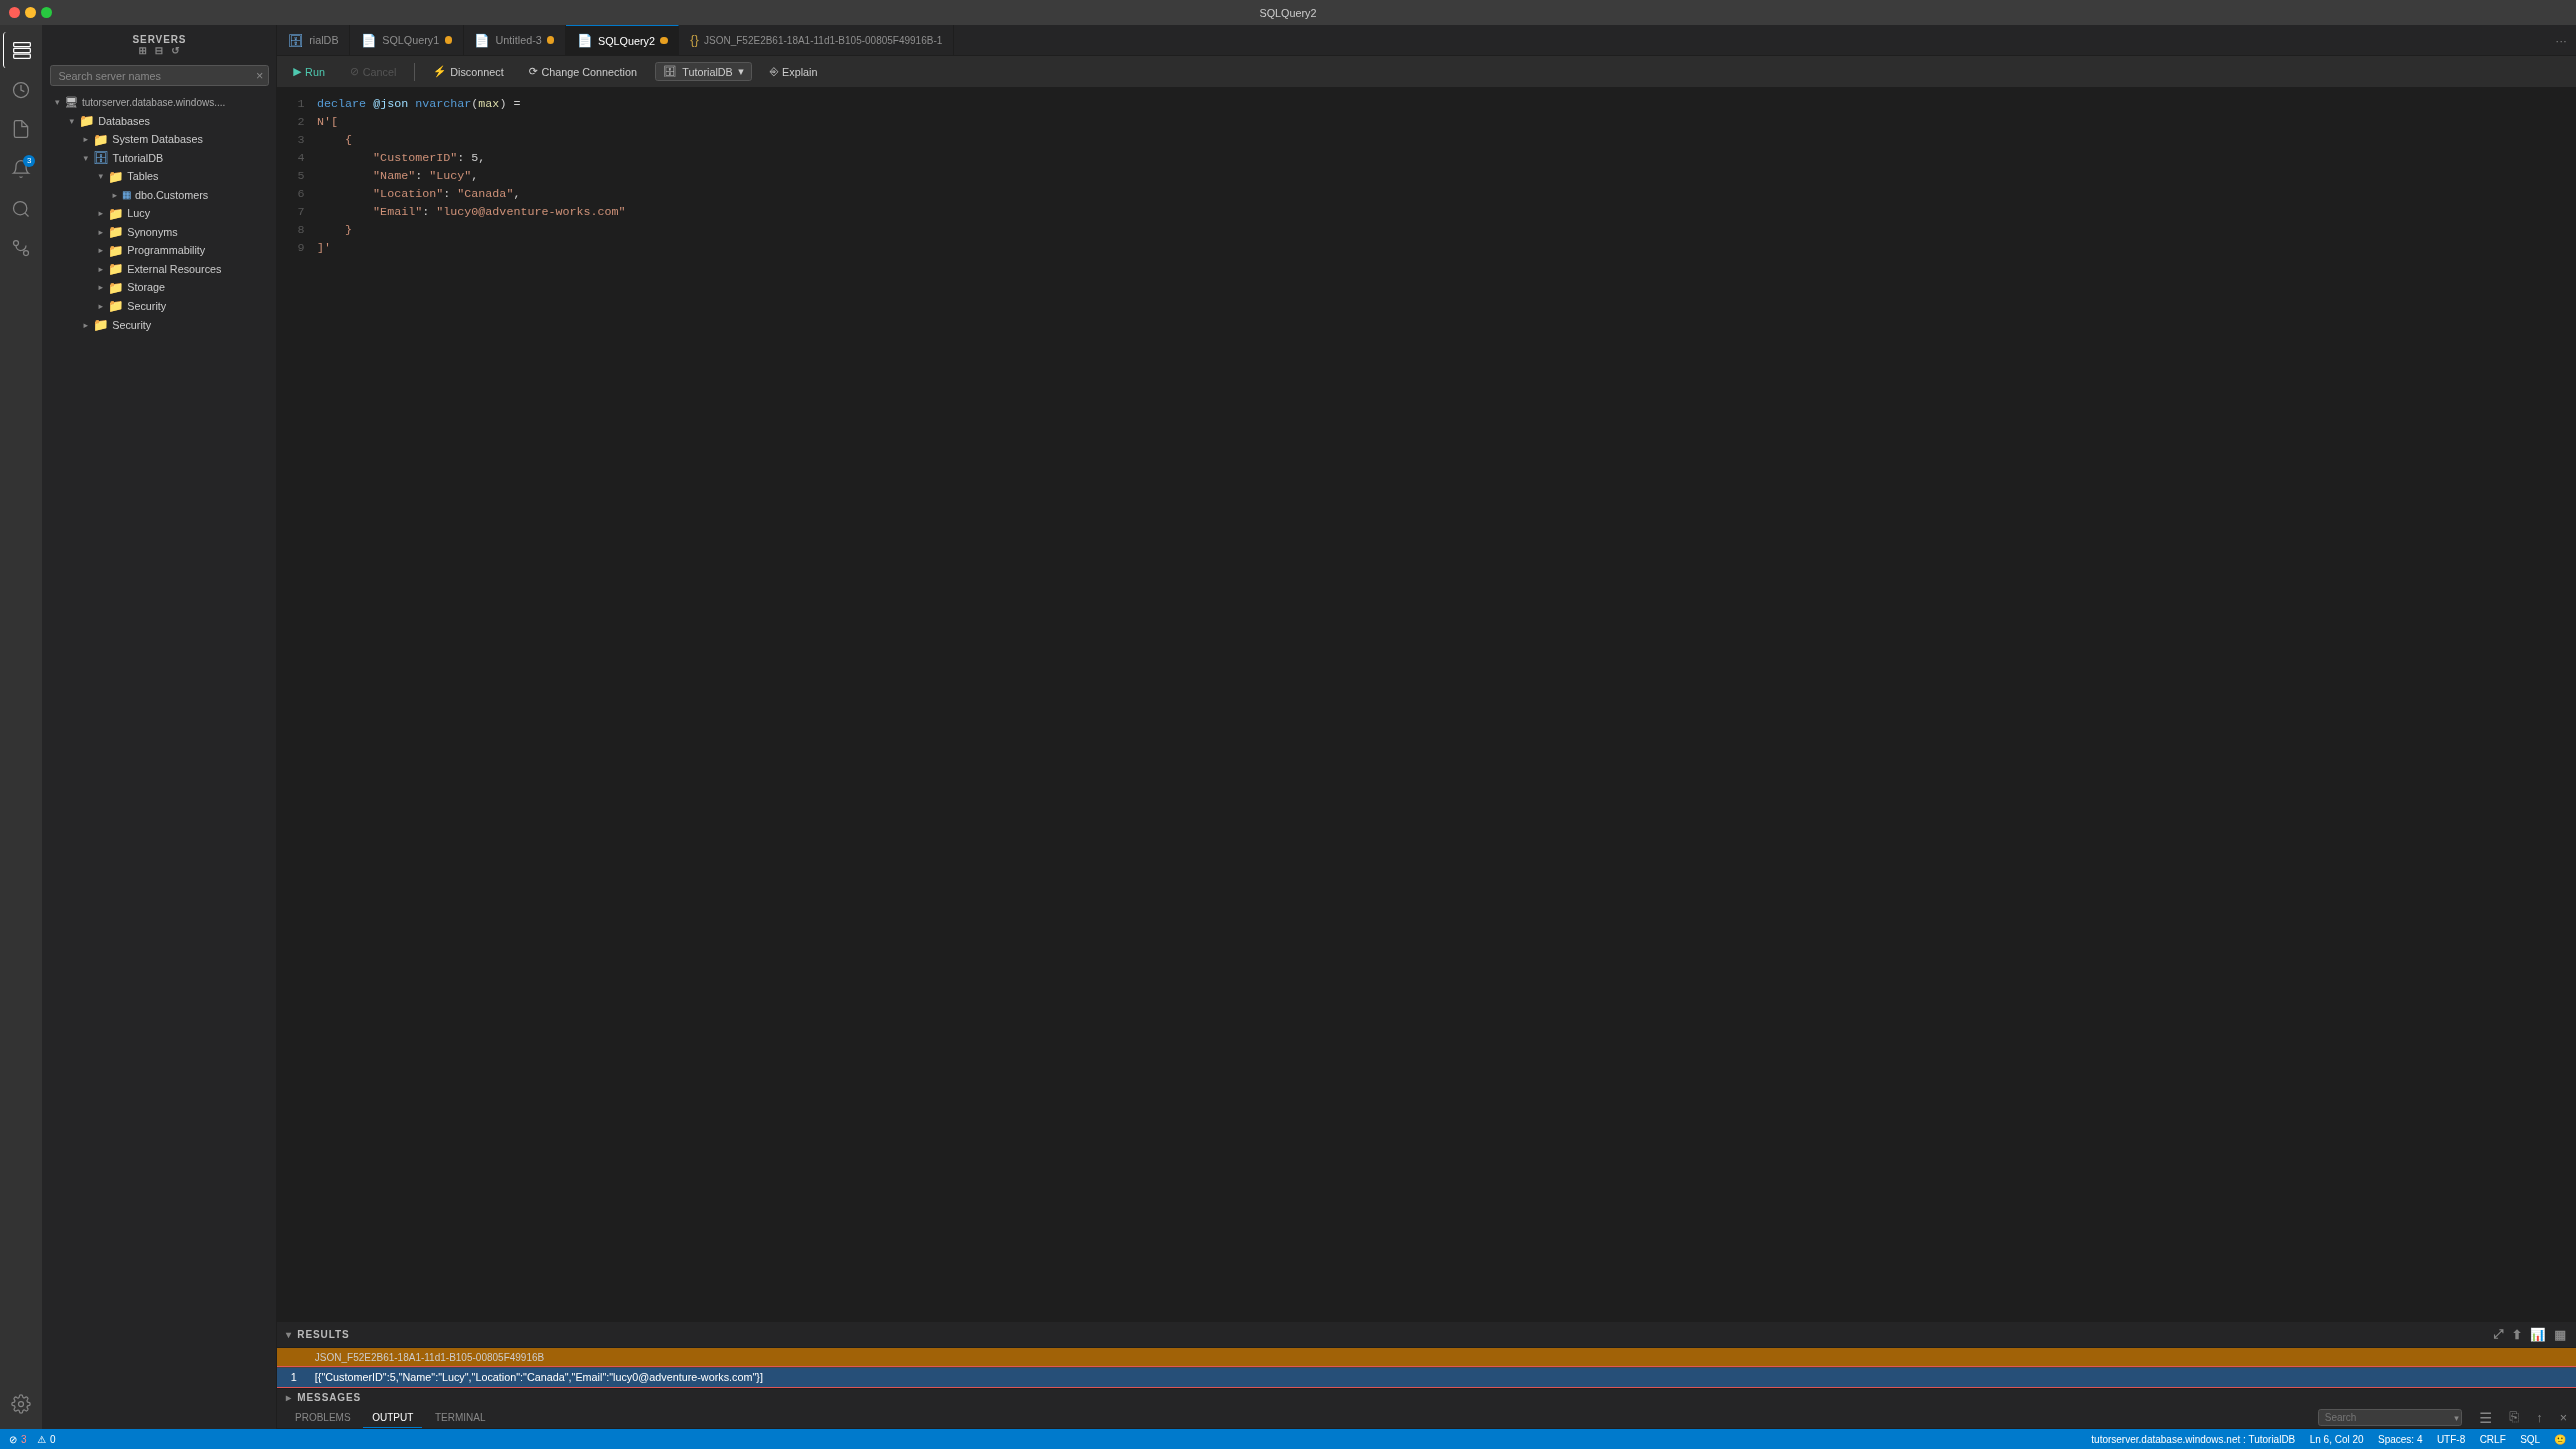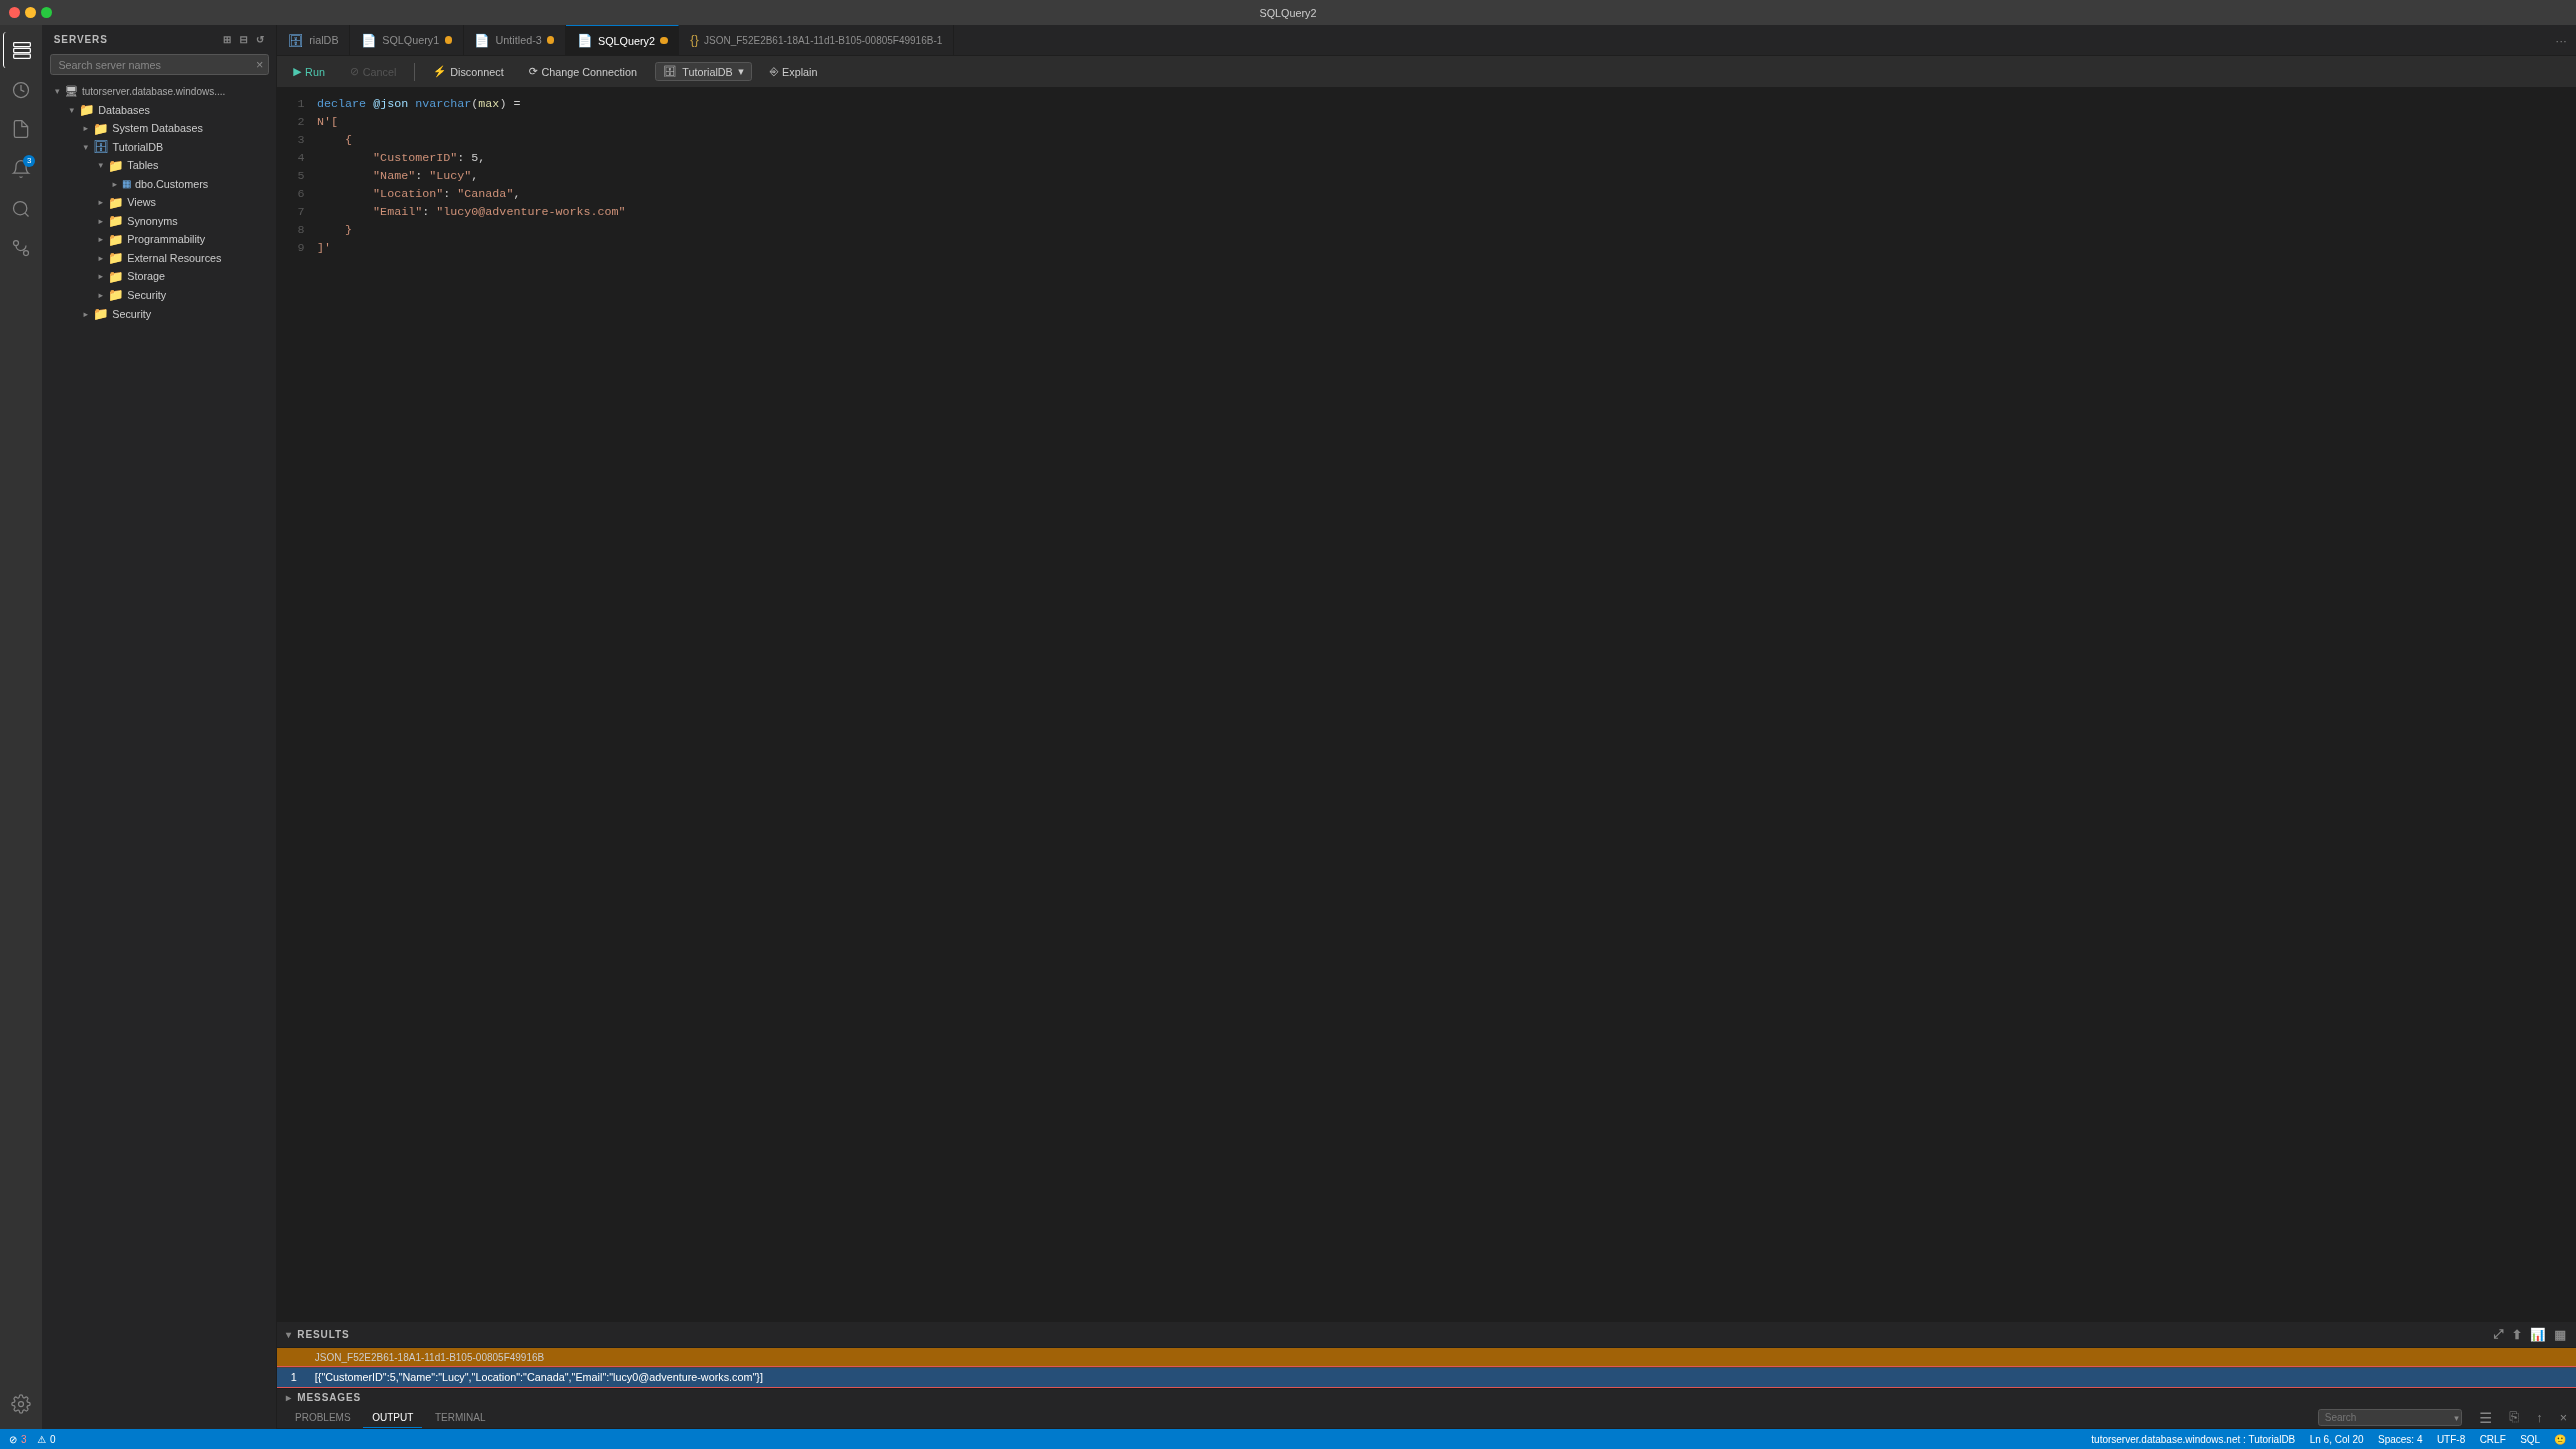--- a/index.html
+++ b/index.html
@@ -78,20 +78,21 @@
     .sidebar-header {
       padding: 9px 10.8px 5.4px 10.8px;
       font-size: 10px;
       font-weight: 700;
       color: #bbb;
       letter-spacing: 0.9px;
       display: flex;
       align-items: center;
       justify-content: space-between;
       flex-shrink: 0;
+      flex-direction: column;
     }
     .sidebar-header-icons { display: flex; gap: 7.2px; }
     .sidebar-icon-btn { color: #858585; cursor: pointer; }
 
     .search-box {
       margin: 3.6px 7.2px 7.2px 7.2px;
       position: relative;
       flex-shrink: 0;
     }
     .search-box input {
@@ -482,21 +483,21 @@
         <div class="tree-indent" style="width:61px;"></div>
         <span class="tree-chevron closed"></span>
         <span class="tree-icon table-icon">▦</span>
         <span class="tree-label">dbo.Customers</span>
       </div>
 
       <div class="tree-item" style="padding-left:3.6px;">
         <div class="tree-indent" style="width:47px;"></div>
         <span class="tree-chevron closed"></span>
         <span class="tree-icon folder-icon">📁</span>
-        <span class="tree-label">Views</span>
+        <span class="tree-label">Lucy</span>
       </div>
 
       <div class="tree-item" style="padding-left:3.6px;">
         <div class="tree-indent" style="width:47px;"></div>
         <span class="tree-chevron closed"></span>
         <span class="tree-icon folder-icon">📁</span>
         <span class="tree-label">Synonyms</span>
       </div>
 
       <div class="tree-item" style="padding-left:3.6px;">

